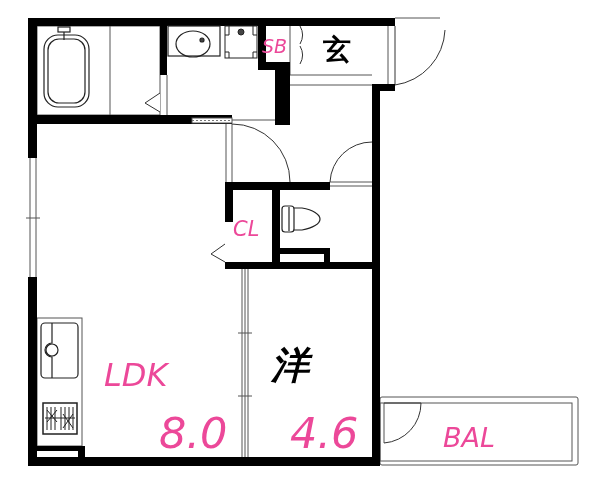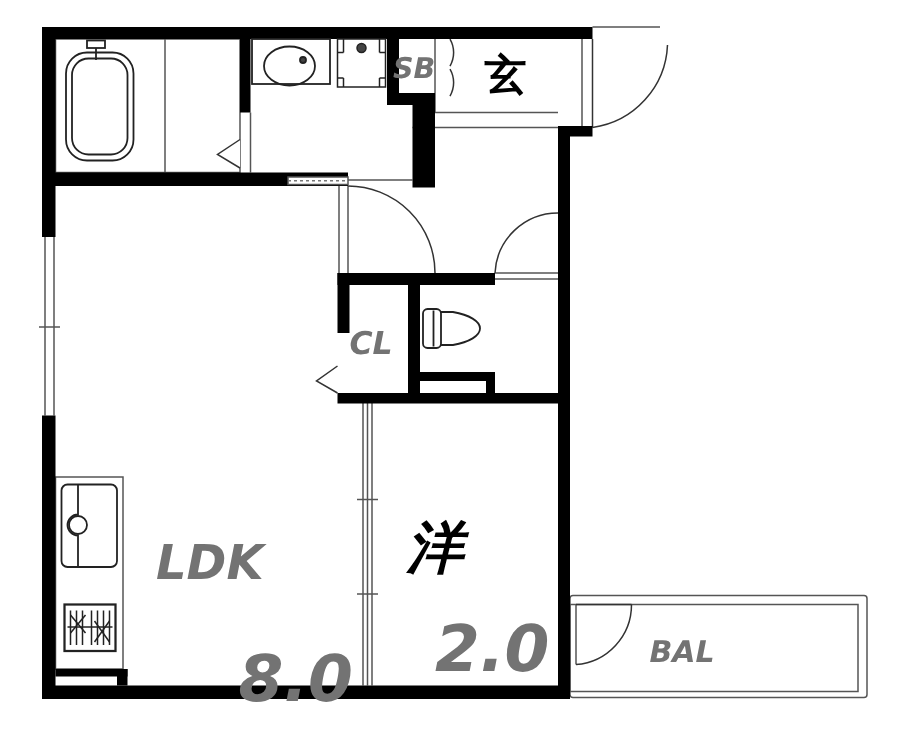--- a/index.html
+++ b/index.html
@@ -1,18 +1,18 @@
 <!DOCTYPE html>
 <html><head>
 <meta charset="utf-8">
 <style>
   html, body { margin:0; padding:0; background:#ffffff; }
   body { width:600px; height:491px; position:relative; overflow:hidden; font-family:"DejaVu Sans", sans-serif; }
   svg { position:absolute; left:0; top:0; }
-  .lbl { position:absolute; font-family:"DejaVu Sans", sans-serif; font-weight:bold; font-style:italic; color:#737373; line-height:1; white-space:nowrap; }
+  .lbl { position:absolute; font-family:"DejaVu Sans", sans-serif; font-weight:normal; font-style:italic; color:#ec4899; line-height:1; white-space:nowrap; }
   .lbl-jp { position:absolute; font-family:"DejaVu Sans", sans-serif; font-weight:bold; color:#000; line-height:1; white-space:nowrap; }
 </style>
 </head>
 <body>
 
 <svg width="600" height="491" viewBox="0 0 600 491">
 
   <g fill="none" stroke="#555" stroke-width="1">
 
     <rect x="37" y="26" width="123" height="89"></rect>
@@ -163,16 +163,16 @@
       <line x1="63" y1="414" x2="73" y2="428"></line>
       <line x1="73" y1="414" x2="63" y2="428"></line>
     </g>
   </g>
 </svg>
 
 <div class="lbl" style="left:262px; top:37px; font-size:19px;">SB</div>
 <div class="lbl-jp" style="left:323px; top:36px; font-size:28px;">玄</div>
 <div class="lbl" style="left:233px; top:219px; font-size:21px;">CL</div>
 <div class="lbl" style="left:104px; top:359px; font-size:32px;">LDK</div>
-<div class="lbl" style="left:159px; top:432px; font-size:43px;">8.0</div>
+<div class="lbl" style="left:159px; top:412px; font-size:43px;">8.0</div>
 <div class="lbl-jp" style="left:271px; top:346px; font-size:38px; font-style:italic;">洋</div>
-<div class="lbl" style="left:290px; top:412px; font-size:43px;">2.0</div>
-<div class="lbl" style="left:433px; top:424px; font-size:20px;">BAL</div>
+<div class="lbl" style="left:290px; top:412px; font-size:43px;">4.6</div>
+<div class="lbl" style="left:443px; top:424px; font-size:27px;">BAL</div>
 
 </body></html>

